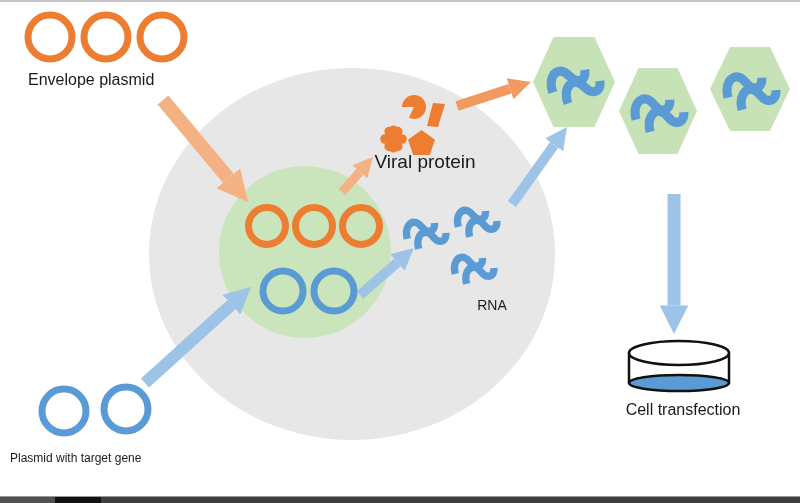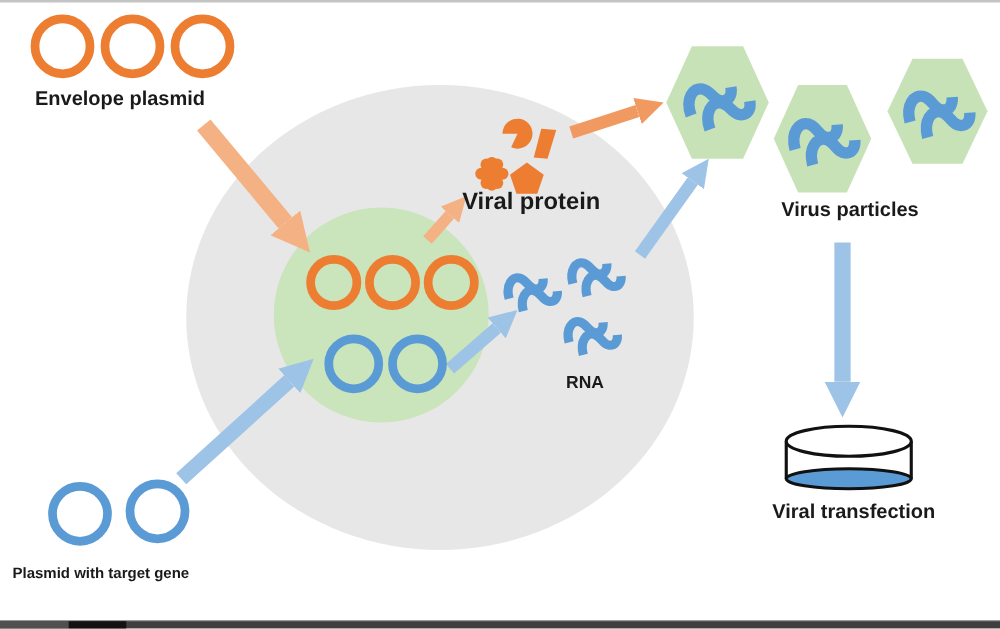--- a/index.html
+++ b/index.html
@@ -5,25 +5,25 @@
   html,body{margin:0;padding:0;background:#fff;}
   .canvas{
     position:relative;width:800px;height:503px;background:#ffffff;overflow:hidden;
     font-family:"Liberation Sans",sans-serif;
   }
   .top-line{position:absolute;top:0;left:0;width:100%;height:2px;background:#C4C4C4;}
   .bottom-bar{position:absolute;bottom:0;left:0;width:100%;height:7px;background:#3E3E3E;border-top:1px solid #9A9A9A;box-sizing:border-box;}
   .bottom-bar .seg1{position:absolute;left:0;top:0;width:55px;height:100%;background:#505050;}
   .bottom-bar .seg2{position:absolute;left:55px;top:0;width:46px;height:100%;background:#121212;}
   svg.layer{position:absolute;left:0;top:0;}
-  .lbl{position:absolute;font-weight:700;color:#1A1A1A;white-space:nowrap;}
+  .lbl{position:absolute;font-weight:400;color:#1A1A1A;white-space:nowrap;}
   .lbl.center{transform:translateX(-50%);}
   .lbl-envelope{left:28px;top:71px;font-size:16px;}
   .lbl-viral{left:425px;top:151px;font-size:19px;}
-  .lbl-rna{left:444px;top:297px;font-size:14px;padding-left:48px;}
+  .lbl-rna{left:468px;top:297px;font-size:14px;padding-left:48px;}
   .lbl-virus{left:680px;top:160px;font-size:16px;}
   .lbl-dish{left:683px;top:401px;font-size:16px;}
   .lbl-target{left:10px;top:449px;width:175px;font-size:12px;line-height:19px;white-space:normal;}
 </style>
 </head>
 <body>
 
 <div class="canvas">
 
   <div class="top-line"></div>
@@ -120,22 +120,21 @@
       <rect x="3" y="13" width="100" height="30" fill="#ffffff"></rect>
       <ellipse cx="53" cy="43" rx="50" ry="8" fill="#5B9BD5" stroke="#111111" stroke-width="2.5"></ellipse>
       <path d="M3,13 L3,43 M103,13 L103,43" stroke="#111111" stroke-width="2.5" fill="none"></path>
       <ellipse cx="53" cy="13" rx="50" ry="12" fill="#ffffff" stroke="#111111" stroke-width="2.5"></ellipse>
     </g>
   </svg>
 
   <div class="lbl lbl-envelope">Envelope plasmid</div>
   <div class="lbl center lbl-viral">Viral protein</div>
   <div class="lbl center lbl-rna">RNA</div>
-  <div class="lbl center lbl-virus">Virus particles</div>
-  <div class="lbl center lbl-dish">Viral transfection</div>
+  <div class="lbl center lbl-dish">Cell transfection</div>
   <div class="lbl lbl-target">Plasmid with target gene</div>
 
   <div class="bottom-bar">
     <div class="seg1"></div>
     <div class="seg2"></div>
   </div>
 
 </div>
 
 </body></html>

